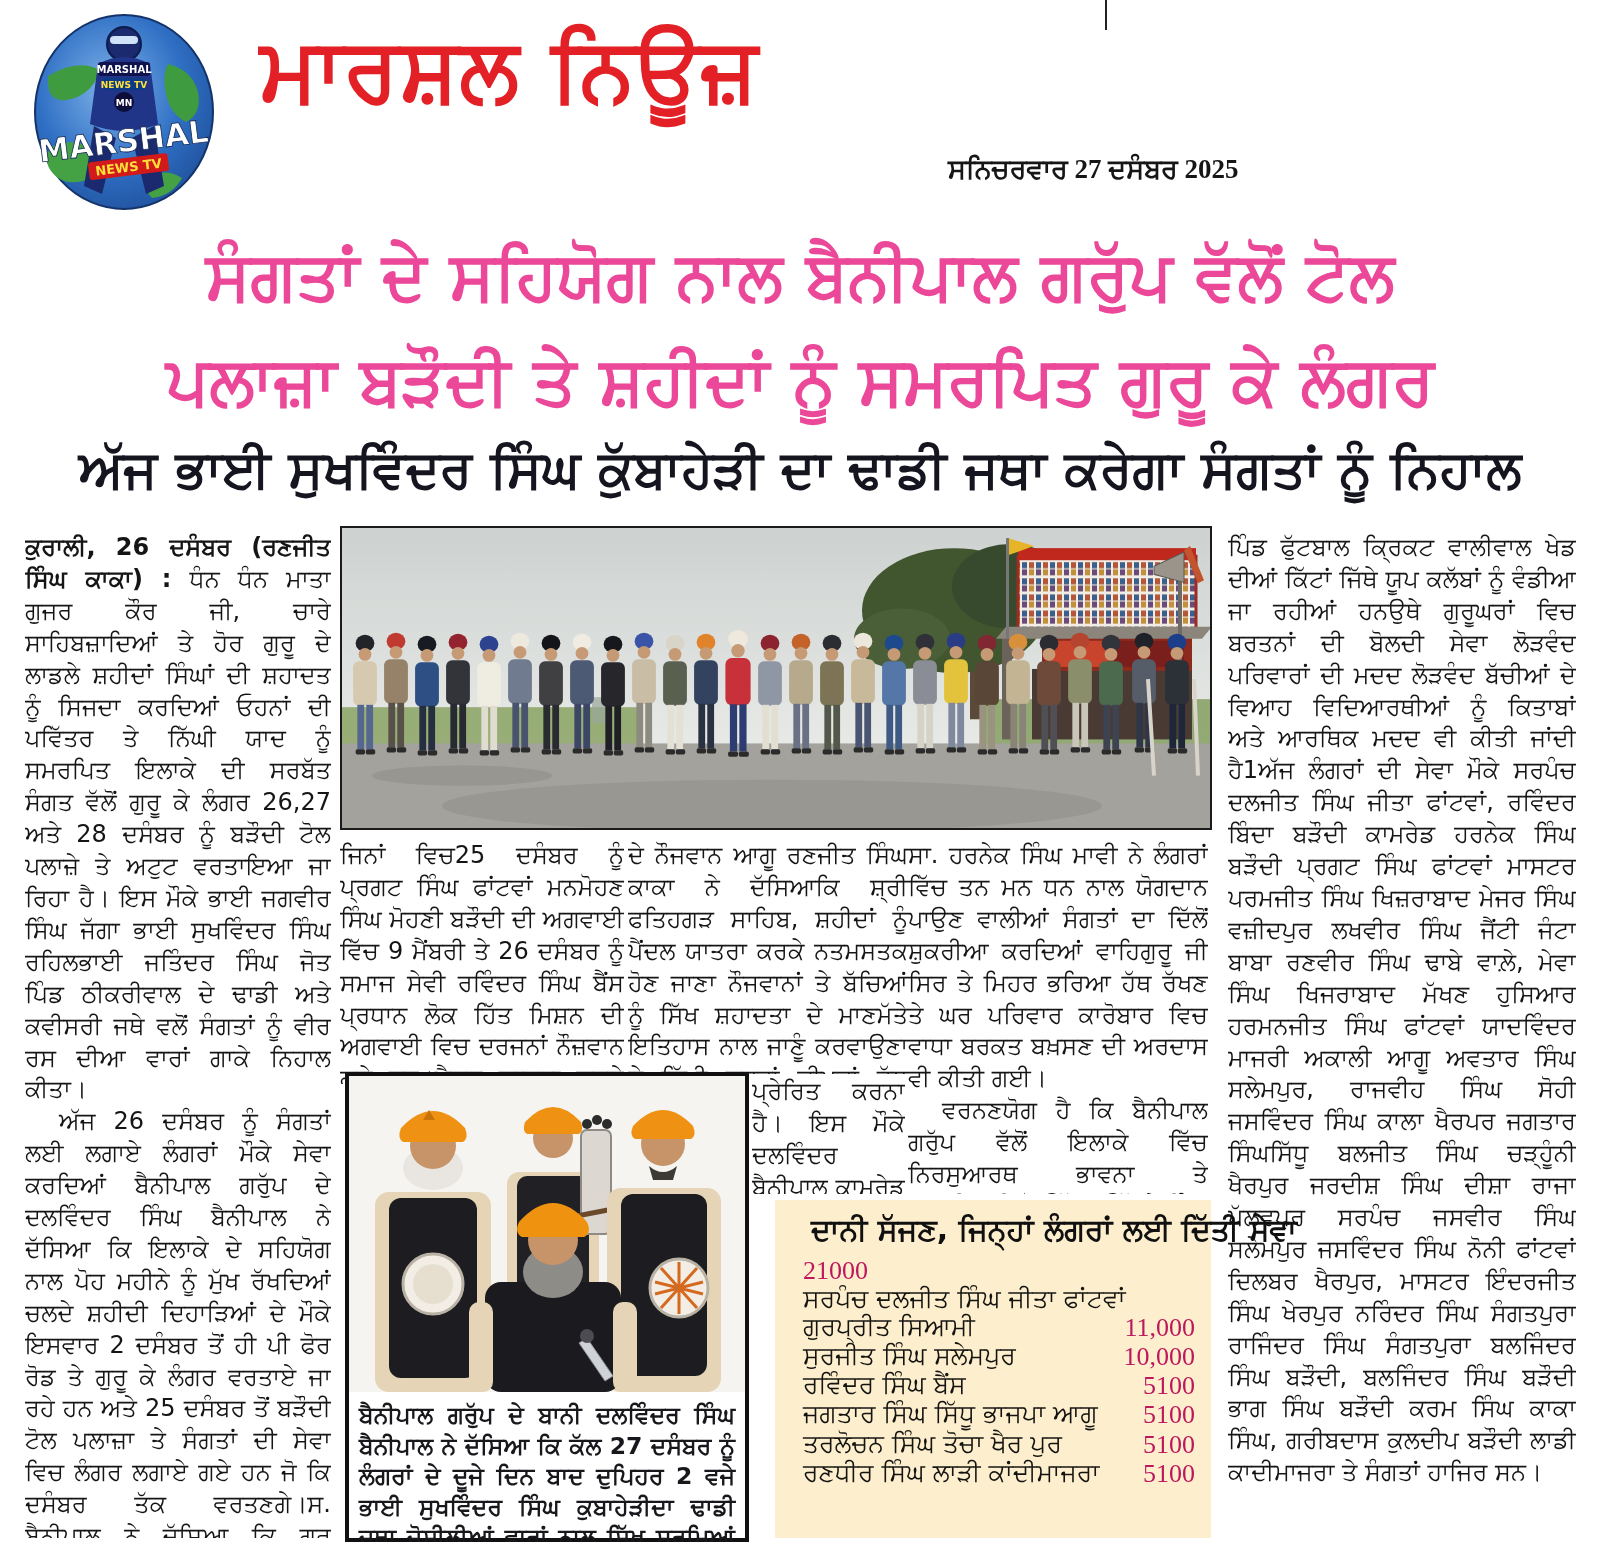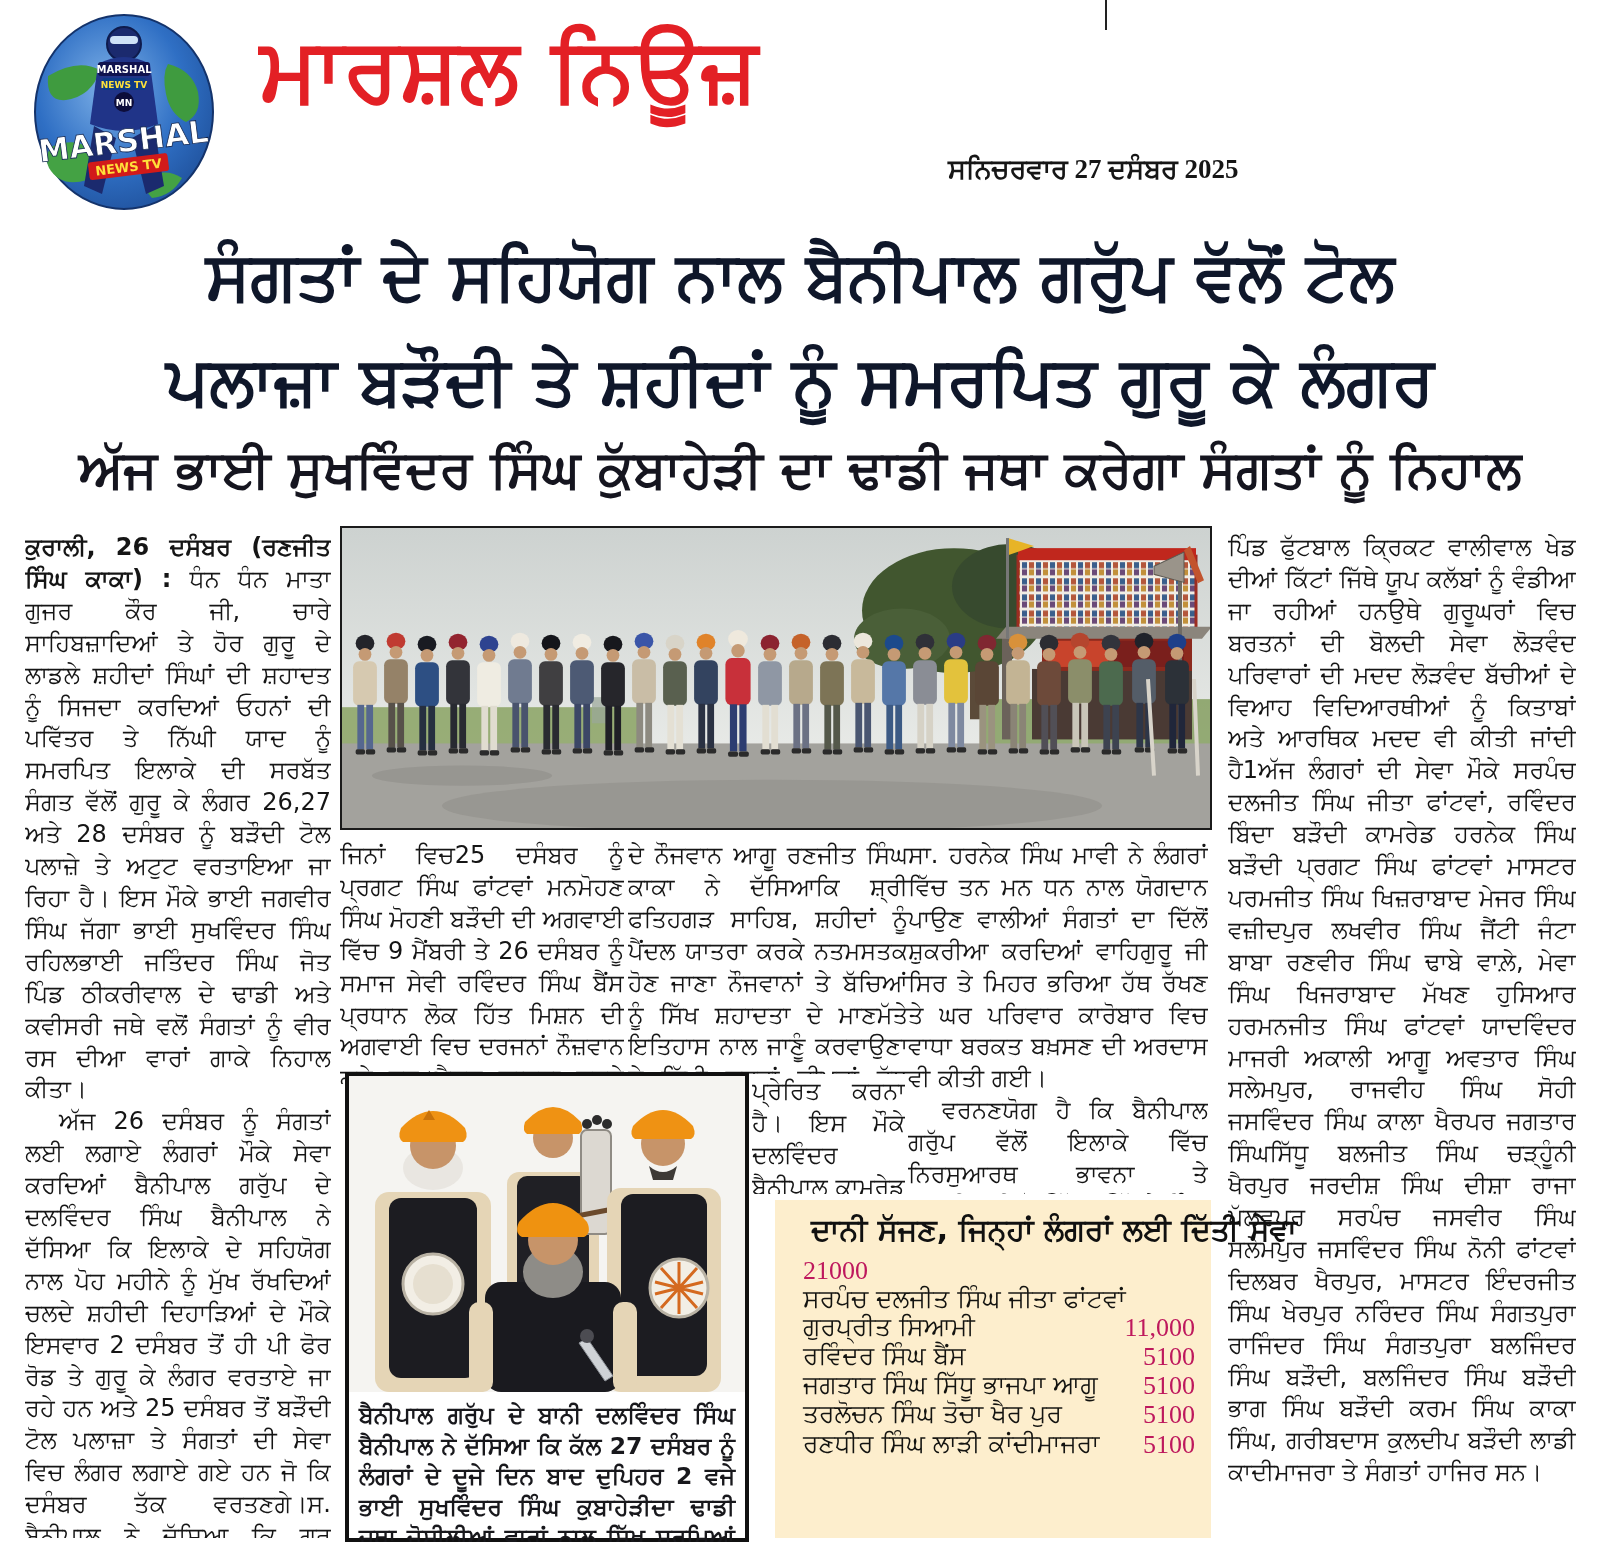--- a/index.html
+++ b/index.html
@@ -14,21 +14,21 @@
     font-size:88px;font-weight:800;color:#e32025;letter-spacing:1px;line-height:1.1;
     white-space:nowrap;
   }
   #issue-date{
     position:absolute;left:948px;top:154px;font-size:27px;color:#161616;
     font-family:"Liberation Serif","DejaVu Serif",serif;font-weight:600;
   }
   
   #headline{
     position:absolute;left:20px;top:224px;width:1560px;text-align:center;
-    font-weight:800;color:#0f172a;font-size:67px;line-height:1.56;letter-spacing:0px;
+    font-weight:800;color:#ec4899;font-size:67px;line-height:1.56;letter-spacing:0px;
   }
   #subheadline{
     position:absolute;left:20px;top:438px;width:1560px;text-align:center;
     font-weight:800;color:#15151f;font-size:52px;line-height:1.2;
   }
   
   .bodytext{
     position:absolute;font-size:24px;line-height:1.33;text-align:justify;
     color:#151515;overflow:hidden;
   }
@@ -294,20 +294,24 @@
     </div>
     <div class="donor-row">
       <span class="donor-name">ਸਰਪੰਚ ਦਲਜੀਤ ਸਿੰਘ ਜੀਤਾ ਫਾਂਟਵਾਂ</span>
       <span class="donor-amount"></span>
     </div>
     <div class="donor-row">
       <span class="donor-name">ਗੁਰਪ੍ਰੀਤ ਸਿਆਮੀ</span>
       <span class="donor-amount">11,000</span>
     </div>
     <div class="donor-row">
+      <span class="donor-name">ਸੁਰਜੀਤ ਸਿੰਘ ਸਲੇਮਪੁਰ</span>
+      <span class="donor-amount">10,000</span>
+    </div>
+    <div class="donor-row">
       <span class="donor-name">ਰਵਿੰਦਰ ਸਿੰਘ ਬੈਂਸ</span>
       <span class="donor-amount">5100</span>
     </div>
     <div class="donor-row">
       <span class="donor-name">ਜਗਤਾਰ ਸਿੰਘ ਸਿੱਧੂ ਭਾਜਪਾ ਆਗੂ</span>
       <span class="donor-amount">5100</span>
     </div>
     <div class="donor-row">
       <span class="donor-name">ਤਰਲੋਚਨ ਸਿੰਘ ਤੋਚਾ ਖੈਰ ਪੁਰ</span>
       <span class="donor-amount">5100</span>

